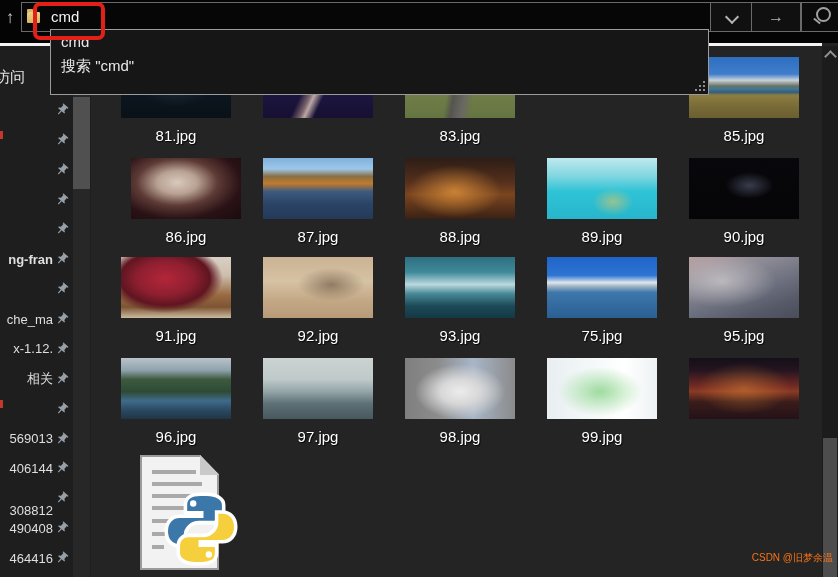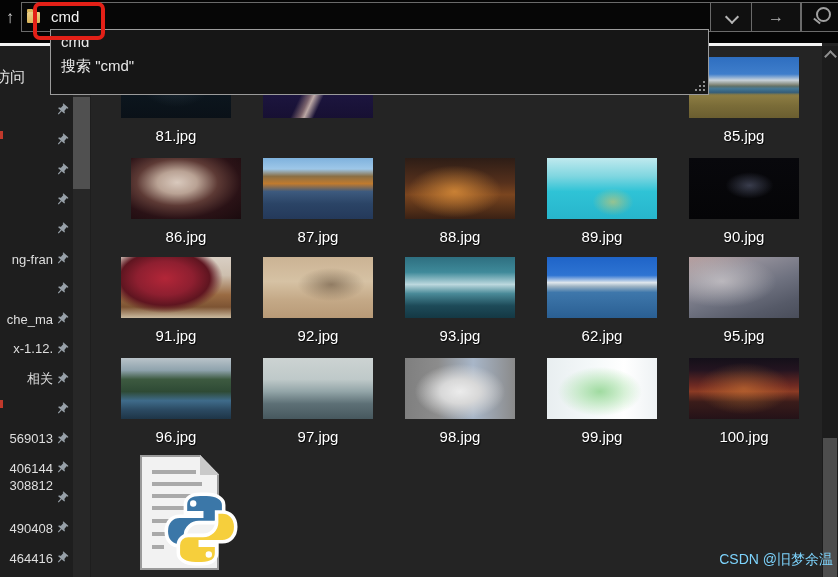--- a/index.html
+++ b/index.html
@@ -60,35 +60,39 @@
   .fold{position:absolute;left:62px;top:0;width:19px;height:20px;background:#c9c9c9;clip-path:polygon(0 0,100% 100%,0 100%);}
   .pline{position:absolute;left:10px;height:4px;background:#a9a9a9;}
   .pylogo{position:absolute;left:24px;top:33px;width:78px;height:82px;}
 
   
   .vscroll{position:absolute;left:822px;top:46px;width:16px;height:531px;background:#1c1c1c;z-index:3;}
   .vs-up{position:absolute;left:4px;top:6px;width:7px;height:7px;border-left:2px solid #909090;border-top:2px solid #909090;transform:rotate(45deg);}
   .vs-thumb{position:absolute;left:1px;top:392px;width:14px;height:139px;background:#4d4d4d;}
 
   
-  .watermark{position:absolute;right:5px;top:551px;color:#7dd3fc;font-size:14px;z-index:60;}
+  .watermark{position:absolute;right:5px;top:551px;color:#f97316;font-size:10px;z-index:60;}
 </style>
 </head>
 <body>
 
 <div id="app">
 
   <div class="content">
       <div class="file-item" style="left: 30px; top: 11px; height: 90px;">
         <div class="thumb" style="background: radial-gradient(at 50% 20%, rgba(140, 170, 190, 0.25), transparent 55%), linear-gradient(rgb(22, 36, 46), rgb(12, 22, 30) 60%, rgb(10, 17, 24));"></div>
         <div class="fname">81.jpg</div>
       </div>
       <div class="file-item" style="left: 172px; top: 11px; height: 90px;">
         <div class="thumb" style="background: linear-gradient(115deg, transparent 40%, rgba(220, 180, 160, 0.5) 47%, rgba(255, 230, 210, 0.7) 50%, transparent 57%), linear-gradient(rgb(42, 33, 80), rgb(29, 22, 64) 55%, rgb(23, 16, 51));"></div>
       </div>
+      <div class="file-item" style="left: 314px; top: 11px; height: 90px;">
+        <div class="thumb" style="background: linear-gradient(100deg, transparent 40%, rgb(85, 84, 78) 46%, rgb(106, 104, 98) 55%, transparent 63%), linear-gradient(rgb(217, 217, 203) 0%, rgb(188, 191, 165) 12%, rgb(138, 148, 88) 28%, rgb(116, 130, 74) 45%, rgb(101, 117, 66) 100%);"></div>
+        <div class="fname">83.jpg</div>
+      </div>
       <div class="file-item" style="left: 598px; top: 11px; height: 90px;">
         <div class="thumb" style="background: linear-gradient(transparent 46%, rgba(60, 120, 160, 0.85) 52%, rgba(40, 90, 130, 0.85) 58%, transparent 62%), linear-gradient(rgb(46, 110, 192) 0%, rgb(63, 126, 203) 28%, rgb(200, 210, 218) 38%, rgb(107, 111, 90) 48%, rgb(140, 124, 66) 64%, rgb(122, 108, 56) 80%, rgb(107, 94, 48) 100%);"></div>
         <div class="fname">85.jpg</div>
       </div>
       <div class="file-item" style="left: 40px; top: 112px; height: 90px; padding-left: 41px;">
         <div class="thumb" style="background: radial-gradient(at 42% 40%, rgb(217, 201, 189) 0%, rgb(185, 162, 148) 22%, rgb(93, 58, 53) 45%, rgb(42, 18, 22) 70%, rgb(26, 11, 14) 100%);"></div>
         <div class="fname">86.jpg</div>
       </div>
       <div class="file-item" style="left: 172px; top: 112px; height: 90px;">
         <div class="thumb" style="background: linear-gradient(rgb(127, 178, 221) 0%, rgb(158, 199, 232) 18%, rgb(138, 111, 69) 30%, rgb(192, 122, 46) 42%, rgb(61, 90, 126) 55%, rgb(43, 68, 102) 75%, rgb(36, 57, 90) 100%);"></div>
@@ -113,21 +117,21 @@
       <div class="file-item" style="left: 172px; top: 211px; height: 90px;">
         <div class="thumb" style="background: radial-gradient(at 62% 45%, rgba(90, 70, 50, 0.55), transparent 35%), linear-gradient(rgb(203, 179, 148) 0%, rgb(214, 194, 164) 40%, rgb(196, 169, 135) 70%, rgb(184, 154, 119) 100%);"></div>
         <div class="fname">92.jpg</div>
       </div>
       <div class="file-item" style="left: 314px; top: 211px; height: 90px;">
         <div class="thumb" style="background: linear-gradient(rgb(46, 111, 128) 0%, rgb(63, 138, 154) 25%, rgb(188, 216, 222) 45%, rgb(74, 138, 152) 60%, rgb(29, 74, 88) 80%, rgb(20, 56, 68) 100%);"></div>
         <div class="fname">93.jpg</div>
       </div>
       <div class="file-item" style="left: 456px; top: 211px; height: 90px;">
         <div class="thumb" style="background: linear-gradient(rgb(31, 100, 200) 0%, rgb(46, 116, 210) 30%, rgb(223, 230, 236) 42%, rgb(159, 180, 196) 48%, rgb(62, 119, 171) 58%, rgb(42, 95, 147) 100%);"></div>
-        <div class="fname">62.jpg</div>
+        <div class="fname">75.jpg</div>
       </div>
       <div class="file-item" style="left: 598px; top: 211px; height: 90px;">
         <div class="thumb" style="background: radial-gradient(at 30% 40%, rgba(230, 225, 225, 0.55), transparent 50%), linear-gradient(160deg, rgb(184, 161, 161) 0%, rgb(141, 139, 150) 30%, rgb(111, 114, 128) 55%, rgb(86, 90, 104) 80%, rgb(73, 77, 90) 100%);"></div>
         <div class="fname">95.jpg</div>
       </div>
       <div class="file-item" style="left: 30px; top: 312px; height: 90px;">
         <div class="thumb" style="background: linear-gradient(rgb(185, 195, 201) 0%, rgb(143, 163, 173) 20%, rgb(61, 90, 64) 35%, rgb(46, 74, 53) 55%, rgb(63, 107, 138) 70%, rgb(43, 74, 98) 85%, rgb(30, 53, 71) 100%);"></div>
         <div class="fname">96.jpg</div>
       </div>
       <div class="file-item" style="left: 172px; top: 312px; height: 90px;">
@@ -137,21 +141,20 @@
       <div class="file-item" style="left: 314px; top: 312px; height: 90px;">
         <div class="thumb" style="background: radial-gradient(at 50% 55%, rgb(236, 236, 236) 0%, rgb(216, 216, 216) 25%, transparent 58%), linear-gradient(90deg, rgb(127, 127, 127) 0%, rgb(140, 140, 140) 30%, rgb(168, 182, 200) 62%, rgb(138, 138, 138) 100%);"></div>
         <div class="fname">98.jpg</div>
       </div>
       <div class="file-item" style="left: 456px; top: 312px; height: 90px;">
         <div class="thumb" style="background: radial-gradient(at 48% 55%, rgba(150, 215, 150, 0.9) 0%, rgba(170, 225, 170, 0.6) 25%, transparent 52%), linear-gradient(90deg, rgb(232, 238, 240) 0%, rgb(244, 248, 249) 40%, rgb(255, 255, 255) 70%, rgb(238, 242, 244) 100%);"></div>
         <div class="fname">99.jpg</div>
       </div>
       <div class="file-item" style="left: 598px; top: 312px; height: 90px;">
         <div class="thumb" style="background: radial-gradient(rgba(240, 150, 60, 0.4), transparent 60%), linear-gradient(rgb(20, 16, 25) 0%, rgb(36, 20, 32) 20%, rgb(110, 42, 34) 45%, rgb(138, 58, 36) 55%, rgb(58, 28, 26) 72%, rgb(36, 18, 24) 100%);"></div>
-        <div class="fname">100.jpg</div>
       </div>
     </div>
 
   <div class="content" style="background:transparent;">
     <div class="pyfile">
       <div class="paper">
         <span class="pline" style="top:13px;width:44px;"></span>
         <span class="pline" style="top:25px;width:50px;"></span>
         <span class="pline" style="top:37px;width:47px;"></span>
         <span class="pline" style="top:49px;width:40px;"></span>
@@ -189,21 +192,21 @@
             <path d="M16 9V4h1c.55 0 1-.45 1-1s-.45-1-1-1H7c-.55 0-1 .45-1 1s.45 1 1 1h1v5c0 1.66-1.34 3-3 3v2h5.97v7l1 1 1-1v-7H19v-2c-1.66 0-3-1.34-3-3z"></path>
           </svg></span>
         <div class="side-item" style="top: 142.61px;"></div>
         <span class="pin" style="top: 153.61px;"><svg viewBox="0 0 24 24">
             <path d="M16 9V4h1c.55 0 1-.45 1-1s-.45-1-1-1H7c-.55 0-1 .45-1 1s.45 1 1 1h1v5c0 1.66-1.34 3-3 3v2h5.97v7l1 1 1-1v-7H19v-2c-1.66 0-3-1.34-3-3z"></path>
           </svg></span>
         <div class="side-item" style="top: 172.48px;"></div>
         <span class="pin" style="top: 183.48px;"><svg viewBox="0 0 24 24">
             <path d="M16 9V4h1c.55 0 1-.45 1-1s-.45-1-1-1H7c-.55 0-1 .45-1 1s.45 1 1 1h1v5c0 1.66-1.34 3-3 3v2h5.97v7l1 1 1-1v-7H19v-2c-1.66 0-3-1.34-3-3z"></path>
           </svg></span>
-        <div class="side-item" style="top: 202.35px;">
+        <div class="side-item" style="top: 202.35px; font-weight: bold;">
           <span class="side-label">ng-fran</span>
         </div>
         <span class="pin" style="top: 213.35px;"><svg viewBox="0 0 24 24">
             <path d="M16 9V4h1c.55 0 1-.45 1-1s-.45-1-1-1H7c-.55 0-1 .45-1 1s.45 1 1 1h1v5c0 1.66-1.34 3-3 3v2h5.97v7l1 1 1-1v-7H19v-2c-1.66 0-3-1.34-3-3z"></path>
           </svg></span>
         <div class="side-item" style="top: 232.22px;"></div>
         <span class="pin" style="top: 243.22px;"><svg viewBox="0 0 24 24">
             <path d="M16 9V4h1c.55 0 1-.45 1-1s-.45-1-1-1H7c-.55 0-1 .45-1 1s.45 1 1 1h1v5c0 1.66-1.34 3-3 3v2h5.97v7l1 1 1-1v-7H19v-2c-1.66 0-3-1.34-3-3z"></path>
           </svg></span>
         <div class="side-item" style="top: 262.09px;">
@@ -234,21 +237,21 @@
         </div>
         <span class="pin" style="top: 392.57px;"><svg viewBox="0 0 24 24">
             <path d="M16 9V4h1c.55 0 1-.45 1-1s-.45-1-1-1H7c-.55 0-1 .45-1 1s.45 1 1 1h1v5c0 1.66-1.34 3-3 3v2h5.97v7l1 1 1-1v-7H19v-2c-1.66 0-3-1.34-3-3z"></path>
           </svg></span>
         <div class="side-item" style="top: 411.44px;">
           <span class="side-label">406144</span>
         </div>
         <span class="pin" style="top: 422.44px;"><svg viewBox="0 0 24 24">
             <path d="M16 9V4h1c.55 0 1-.45 1-1s-.45-1-1-1H7c-.55 0-1 .45-1 1s.45 1 1 1h1v5c0 1.66-1.34 3-3 3v2h5.97v7l1 1 1-1v-7H19v-2c-1.66 0-3-1.34-3-3z"></path>
           </svg></span>
-        <div class="side-item" style="top: 428px;">
+        <div class="side-item" style="top: 453px;">
           <span class="side-label">308812</span>
         </div>
         <span class="pin" style="top: 452.31px;"><svg viewBox="0 0 24 24">
             <path d="M16 9V4h1c.55 0 1-.45 1-1s-.45-1-1-1H7c-.55 0-1 .45-1 1s.45 1 1 1h1v5c0 1.66-1.34 3-3 3v2h5.97v7l1 1 1-1v-7H19v-2c-1.66 0-3-1.34-3-3z"></path>
           </svg></span>
         <div class="side-item" style="top: 471.18px;">
           <span class="side-label">490408</span>
         </div>
         <span class="pin" style="top: 482.18px;"><svg viewBox="0 0 24 24">
             <path d="M16 9V4h1c.55 0 1-.45 1-1s-.45-1-1-1H7c-.55 0-1 .45-1 1s.45 1 1 1h1v5c0 1.66-1.34 3-3 3v2h5.97v7l1 1 1-1v-7H19v-2c-1.66 0-3-1.34-3-3z"></path>

